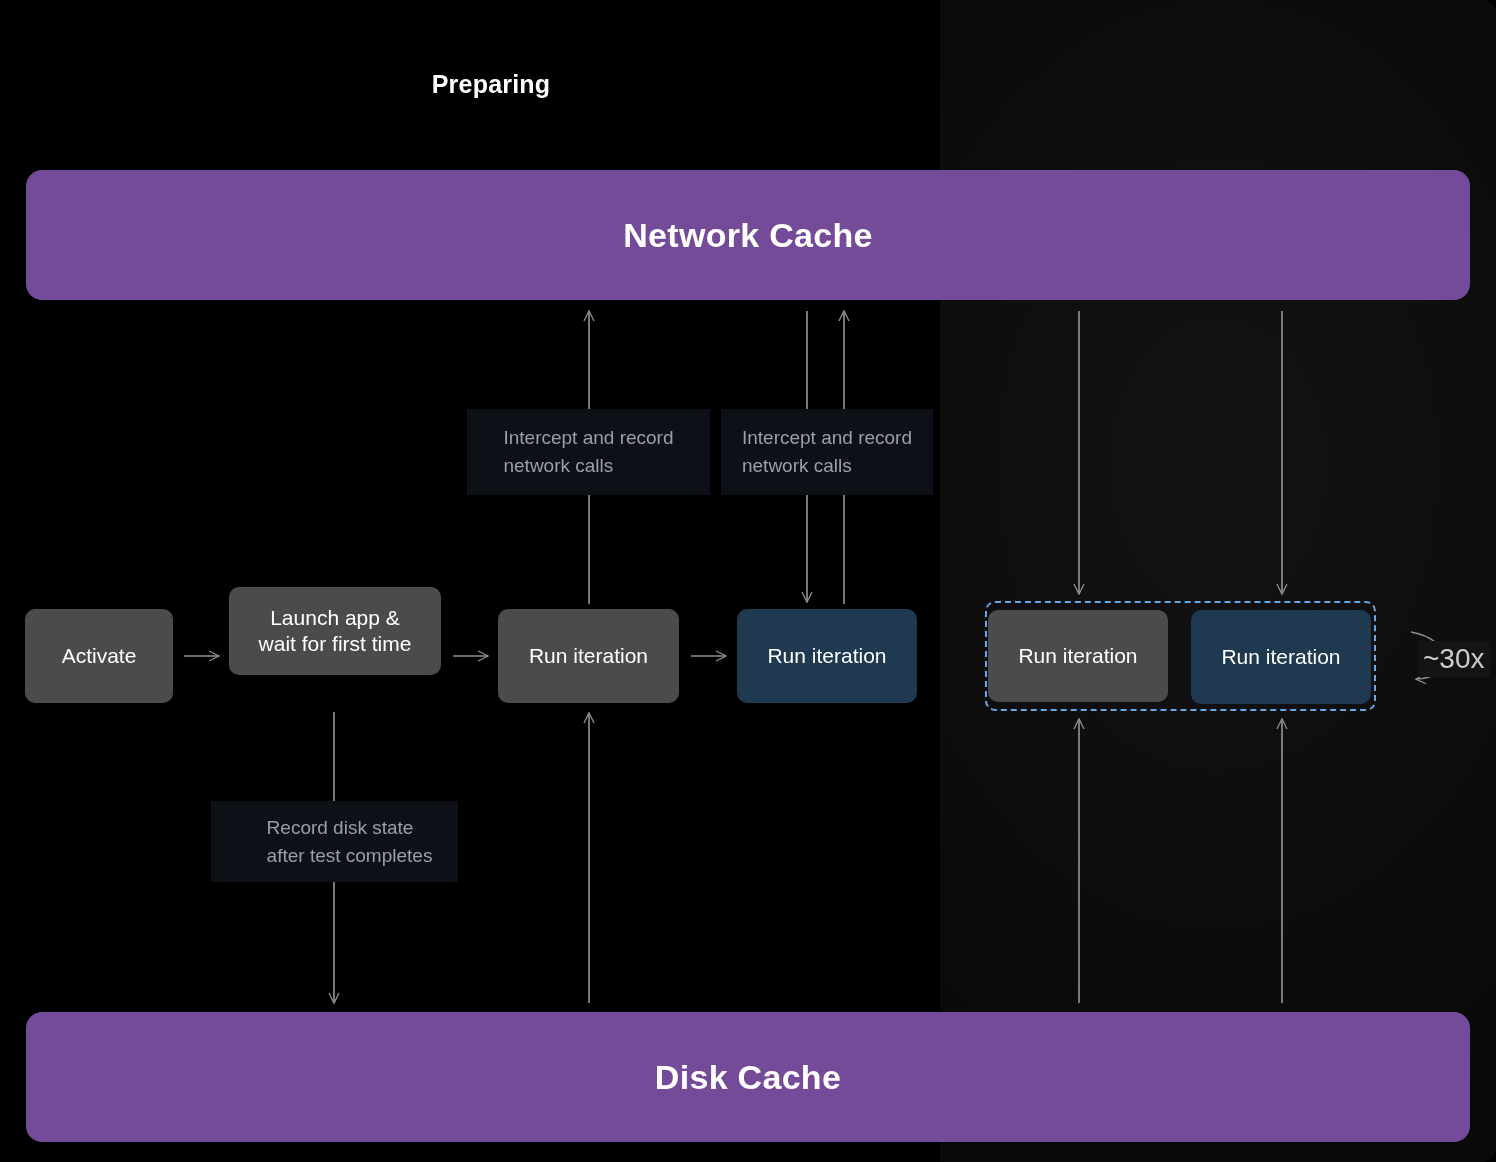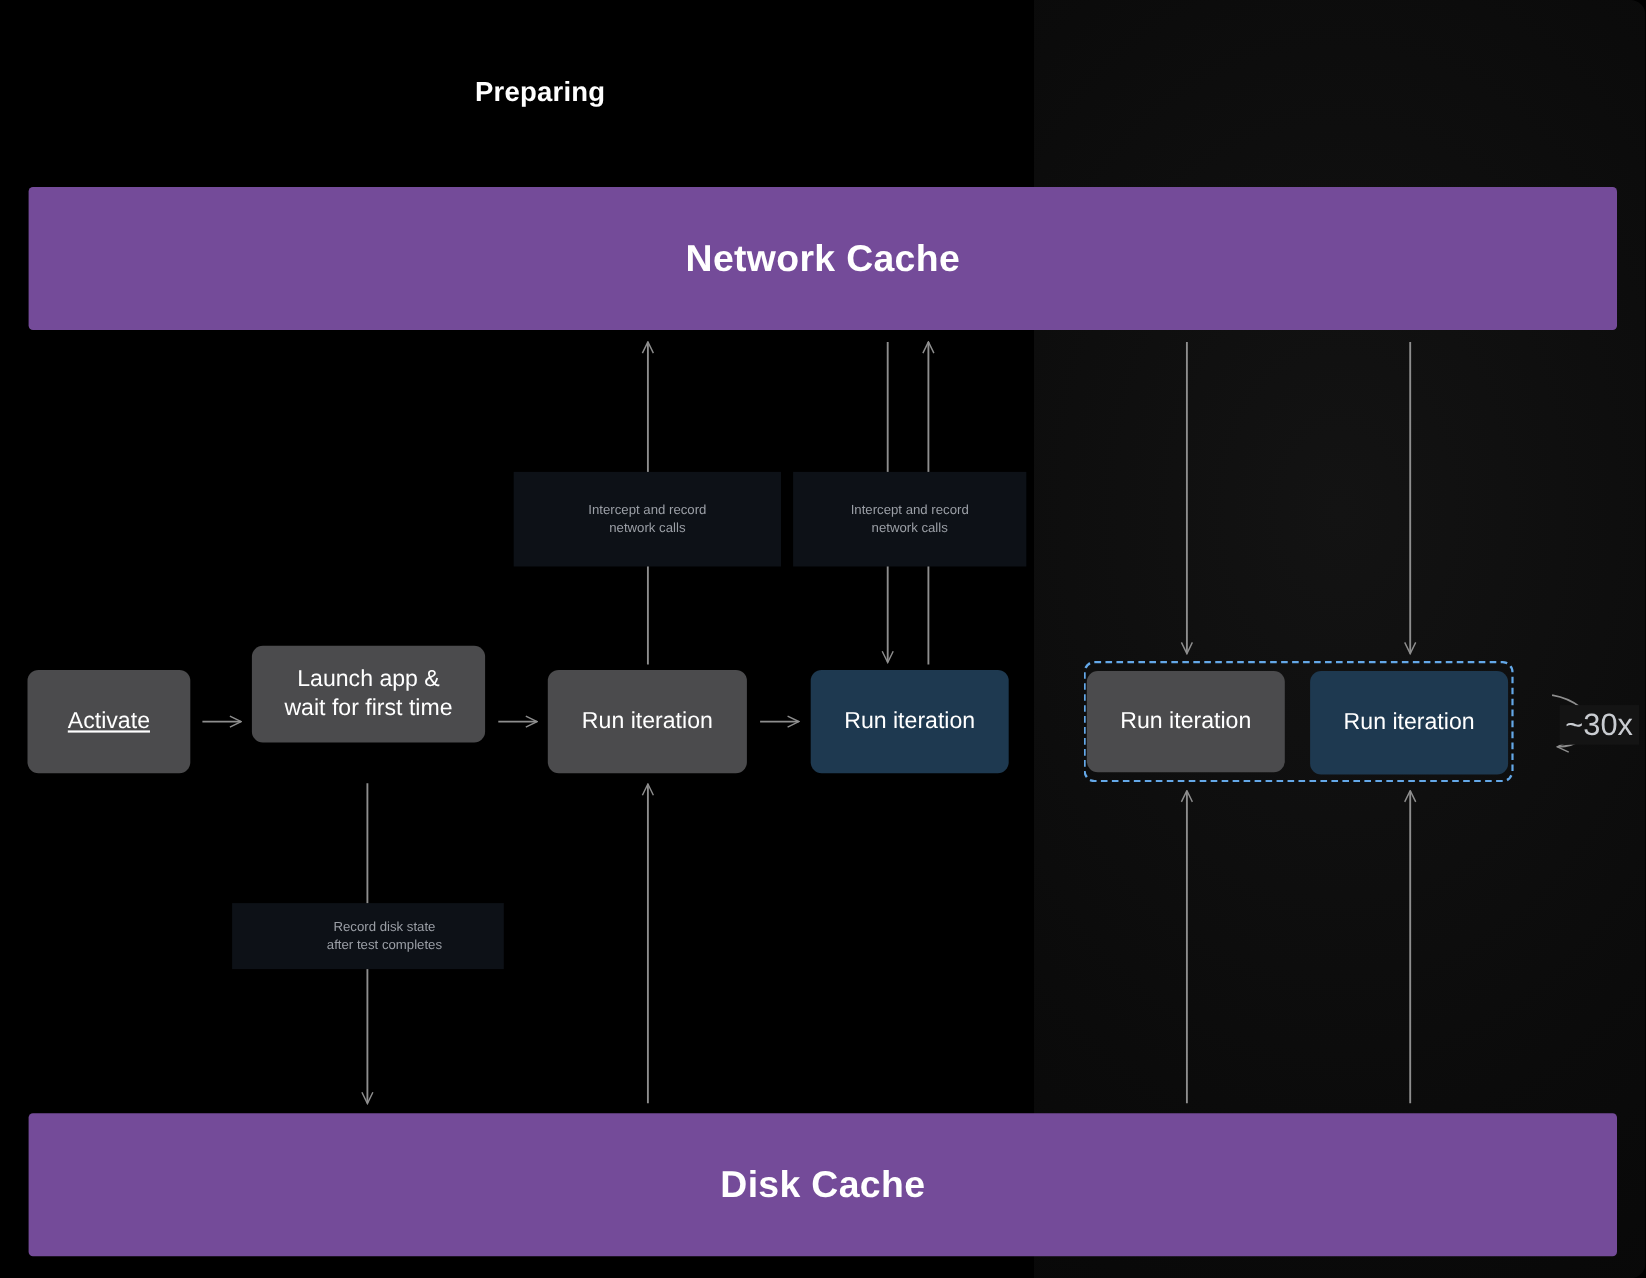--- a/index.html
+++ b/index.html
@@ -18,50 +18,50 @@
     background:radial-gradient(120% 80% at 50% 40%, #131313 0%, #0b0b0b 60%, #070707 100%);}
 
   
   .colhead{position:absolute;top:70px;color:#ffffff;font-size:25px;font-weight:600;
     letter-spacing:.2px;text-align:center;white-space:nowrap;}
   #head-prep{left:0;width:940px;padding-left:21px;}
   #head-run{left:940px;width:556px;}
 
   
   .cachebar{position:absolute;left:26px;width:1444px;height:130px;
-    background:#744b99;border-radius:4px;display:flex;align-items:center;
+    background:#744b99;border-radius:16px;display:flex;align-items:center;
     justify-content:center;color:#ffffff;font-size:34px;font-weight:600;letter-spacing:.3px;}
   #bar-network{top:170px;}
   #bar-disk{top:1012px;}
 
   
   .pbox{position:absolute;border-radius:10px;display:flex;align-items:center;
     justify-content:center;text-align:center;color:#ffffff;font-size:21px;
     font-weight:500;line-height:1.25;box-sizing:border-box;padding:0 14px;}
   .pbox.gray{background:#4b4b4d;}
   .pbox.blue{background:#1e3950;}
 
-  #box-activate      {left:25px;  top:609px; width:148px;height:94px;text-decoration:underline;}
+  #box-activate      {left:25px;  top:609px; width:148px;height:94px;}
   #box-launch        {left:229px; top:587px; width:212px;height:88px;}
   #box-run1          {left:498px; top:609px; width:181px;height:94px;}
   #box-run2          {left:737px; top:609px; width:180px;height:94px;}
   #box-run3          {left:988px; top:610px; width:180px;height:92px;}
   #box-run4          {left:1191px;top:610px; width:180px;height:94px;}
 
   
   #loop-region{position:absolute;left:985px;top:601px;width:391px;height:110px;
     border:2px dashed #64a8e8;border-radius:10px;box-sizing:border-box;}
 
   
-  .annot{position:absolute;background:#0d1117;color:#9b9fa6;font-size:12px;
-    line-height:1.45;text-align:center;display:flex;align-items:center;
-    justify-content:center;box-sizing:border-box;padding:6px 10px;margin-top:20px;}
+  .annot{position:absolute;background:#0d1117;color:#9b9fa6;font-size:19px;
+    line-height:1.45;text-align:left;display:flex;align-items:center;
+    justify-content:center;box-sizing:border-box;padding:6px 10px;}
   #annot-intercept-1{left:467px;top:409px;width:243px;height:86px;}
   #annot-intercept-2{left:721px;top:409px;width:212px;height:86px;}
-  #annot-disk       {left:211px;top:801px;width:247px;height:60px;padding-left:40px;}
+  #annot-disk       {left:211px;top:801px;width:247px;height:81px;padding-left:40px;}
 
   
   #loop-count{position:absolute;left:1418px;top:641px;background:#141414;
     color:#c9ccd1;font-size:28px;font-weight:500;padding:2px 5px;white-space:nowrap;}
 
   
   #arrows{position:absolute;left:0;top:0;width:1496px;height:1162px;pointer-events:none;}
 </style>
 </head>
 <body>

